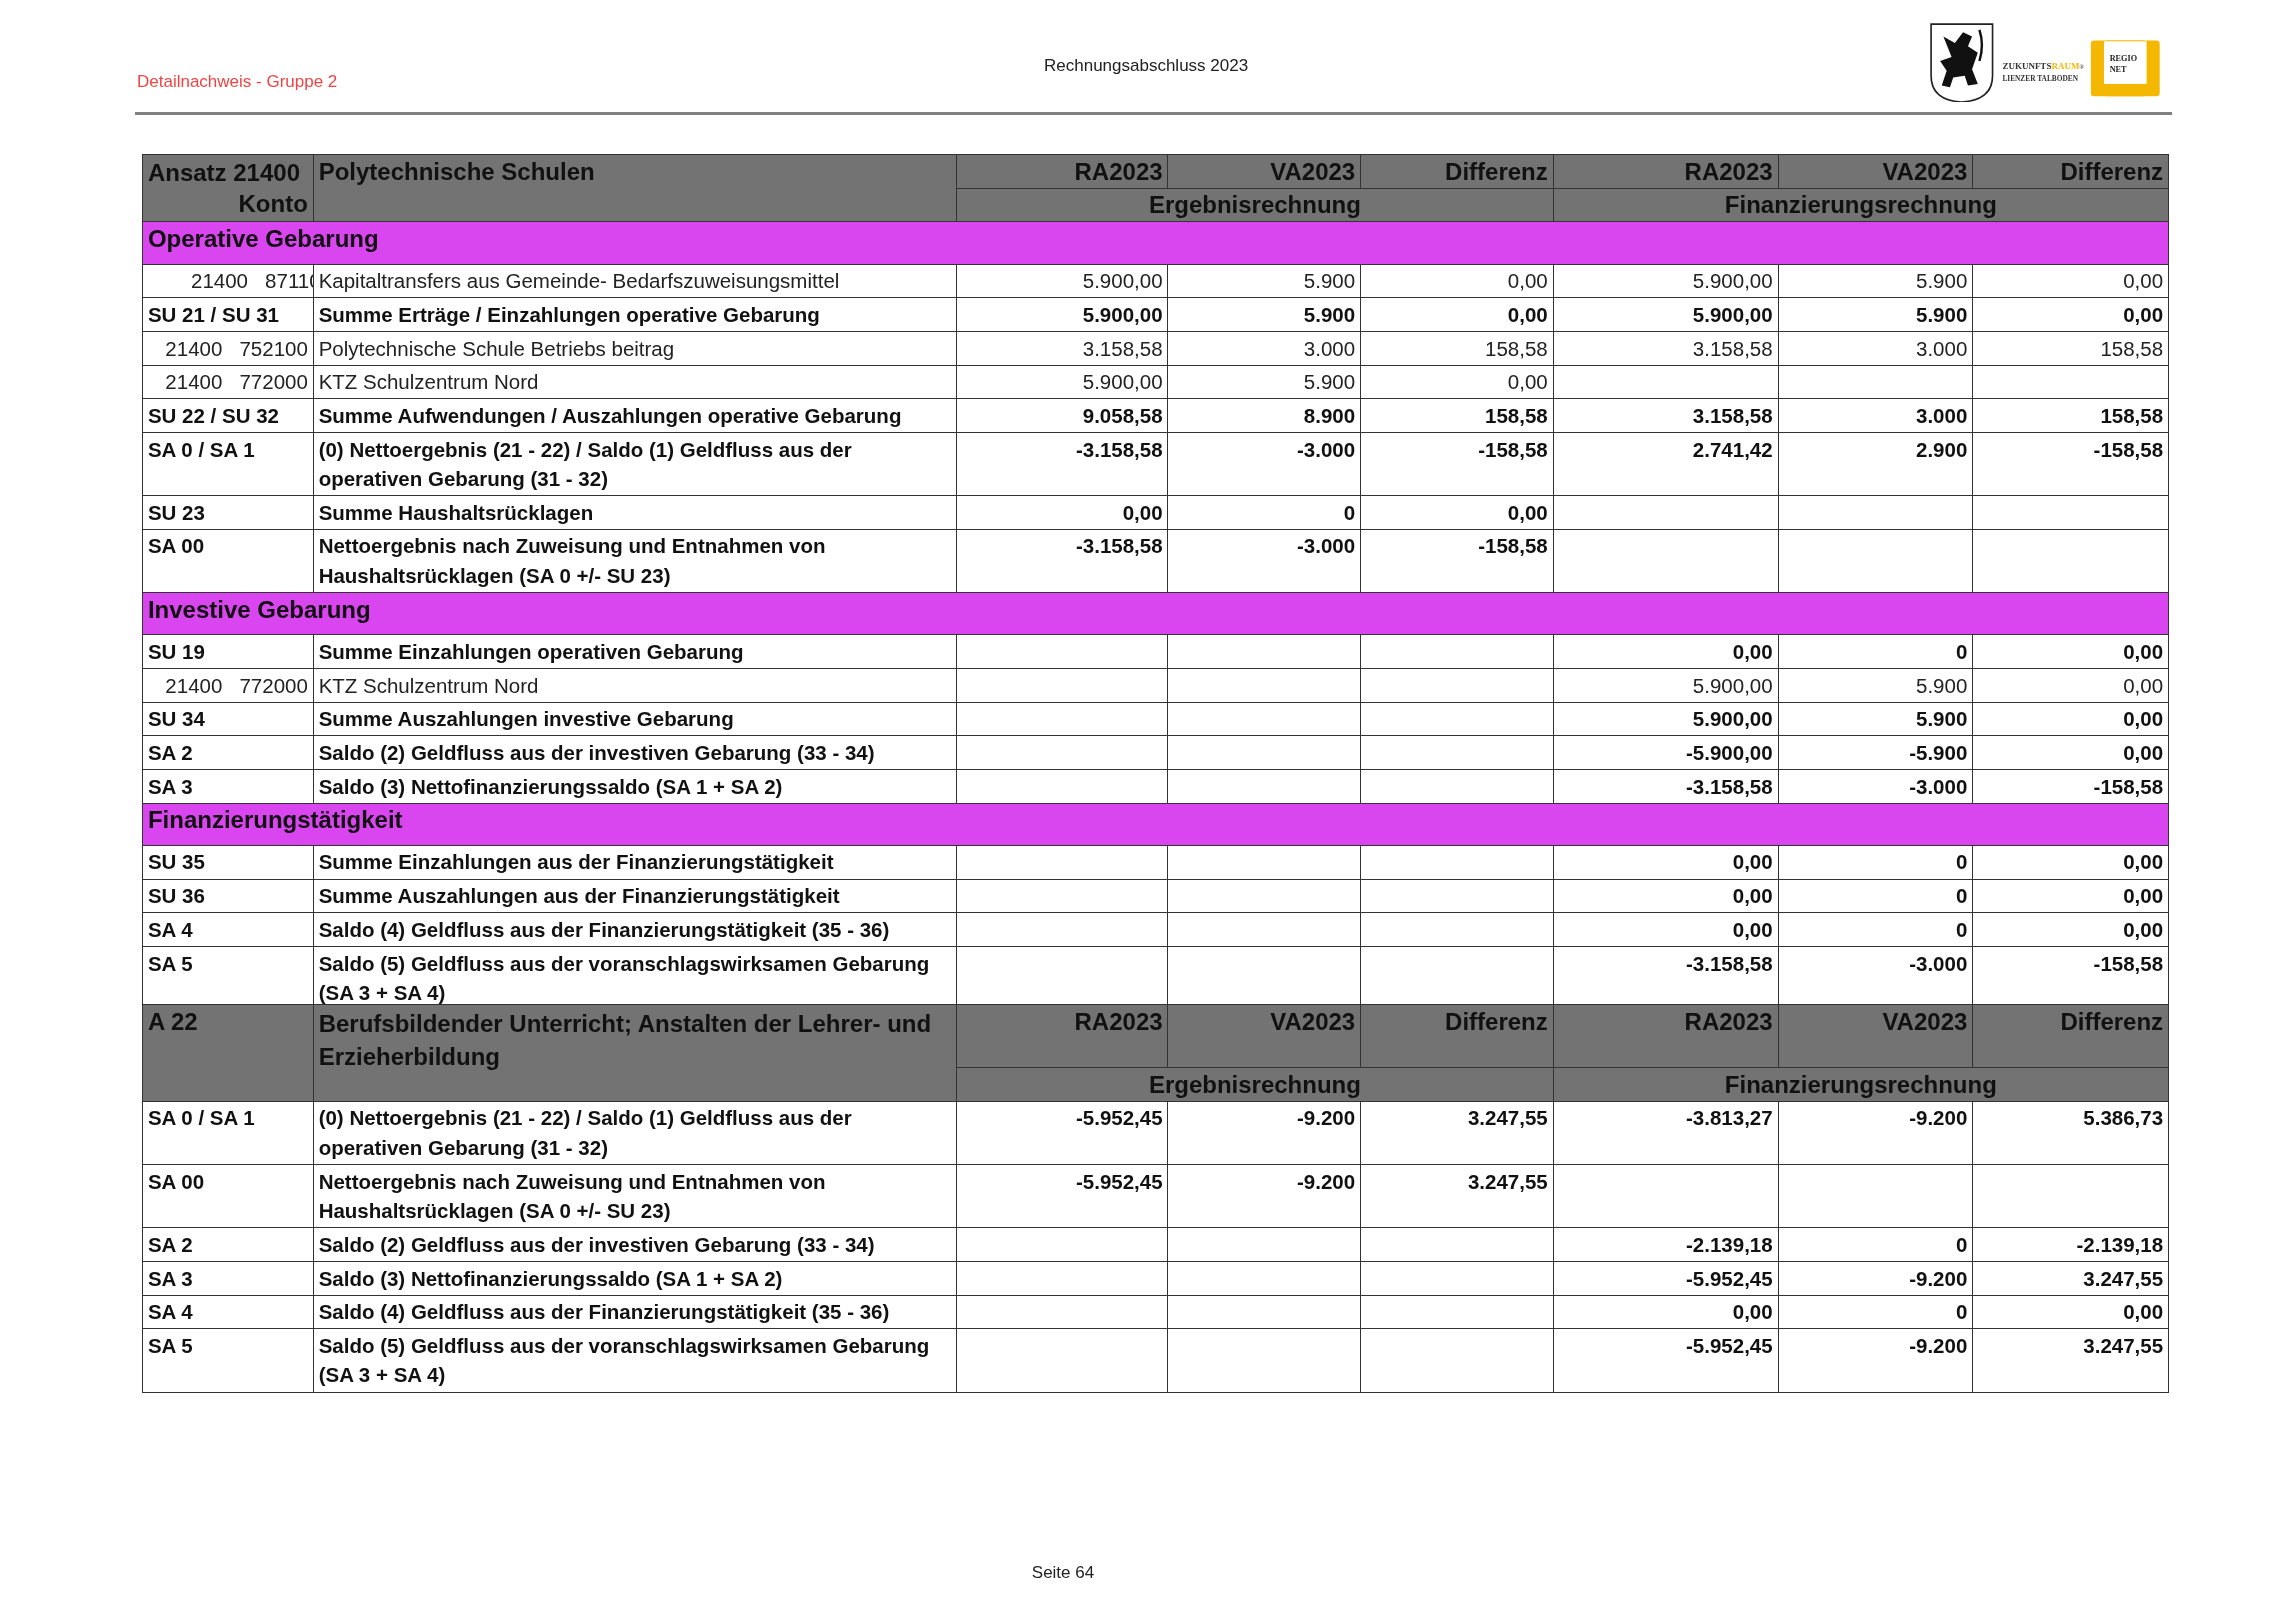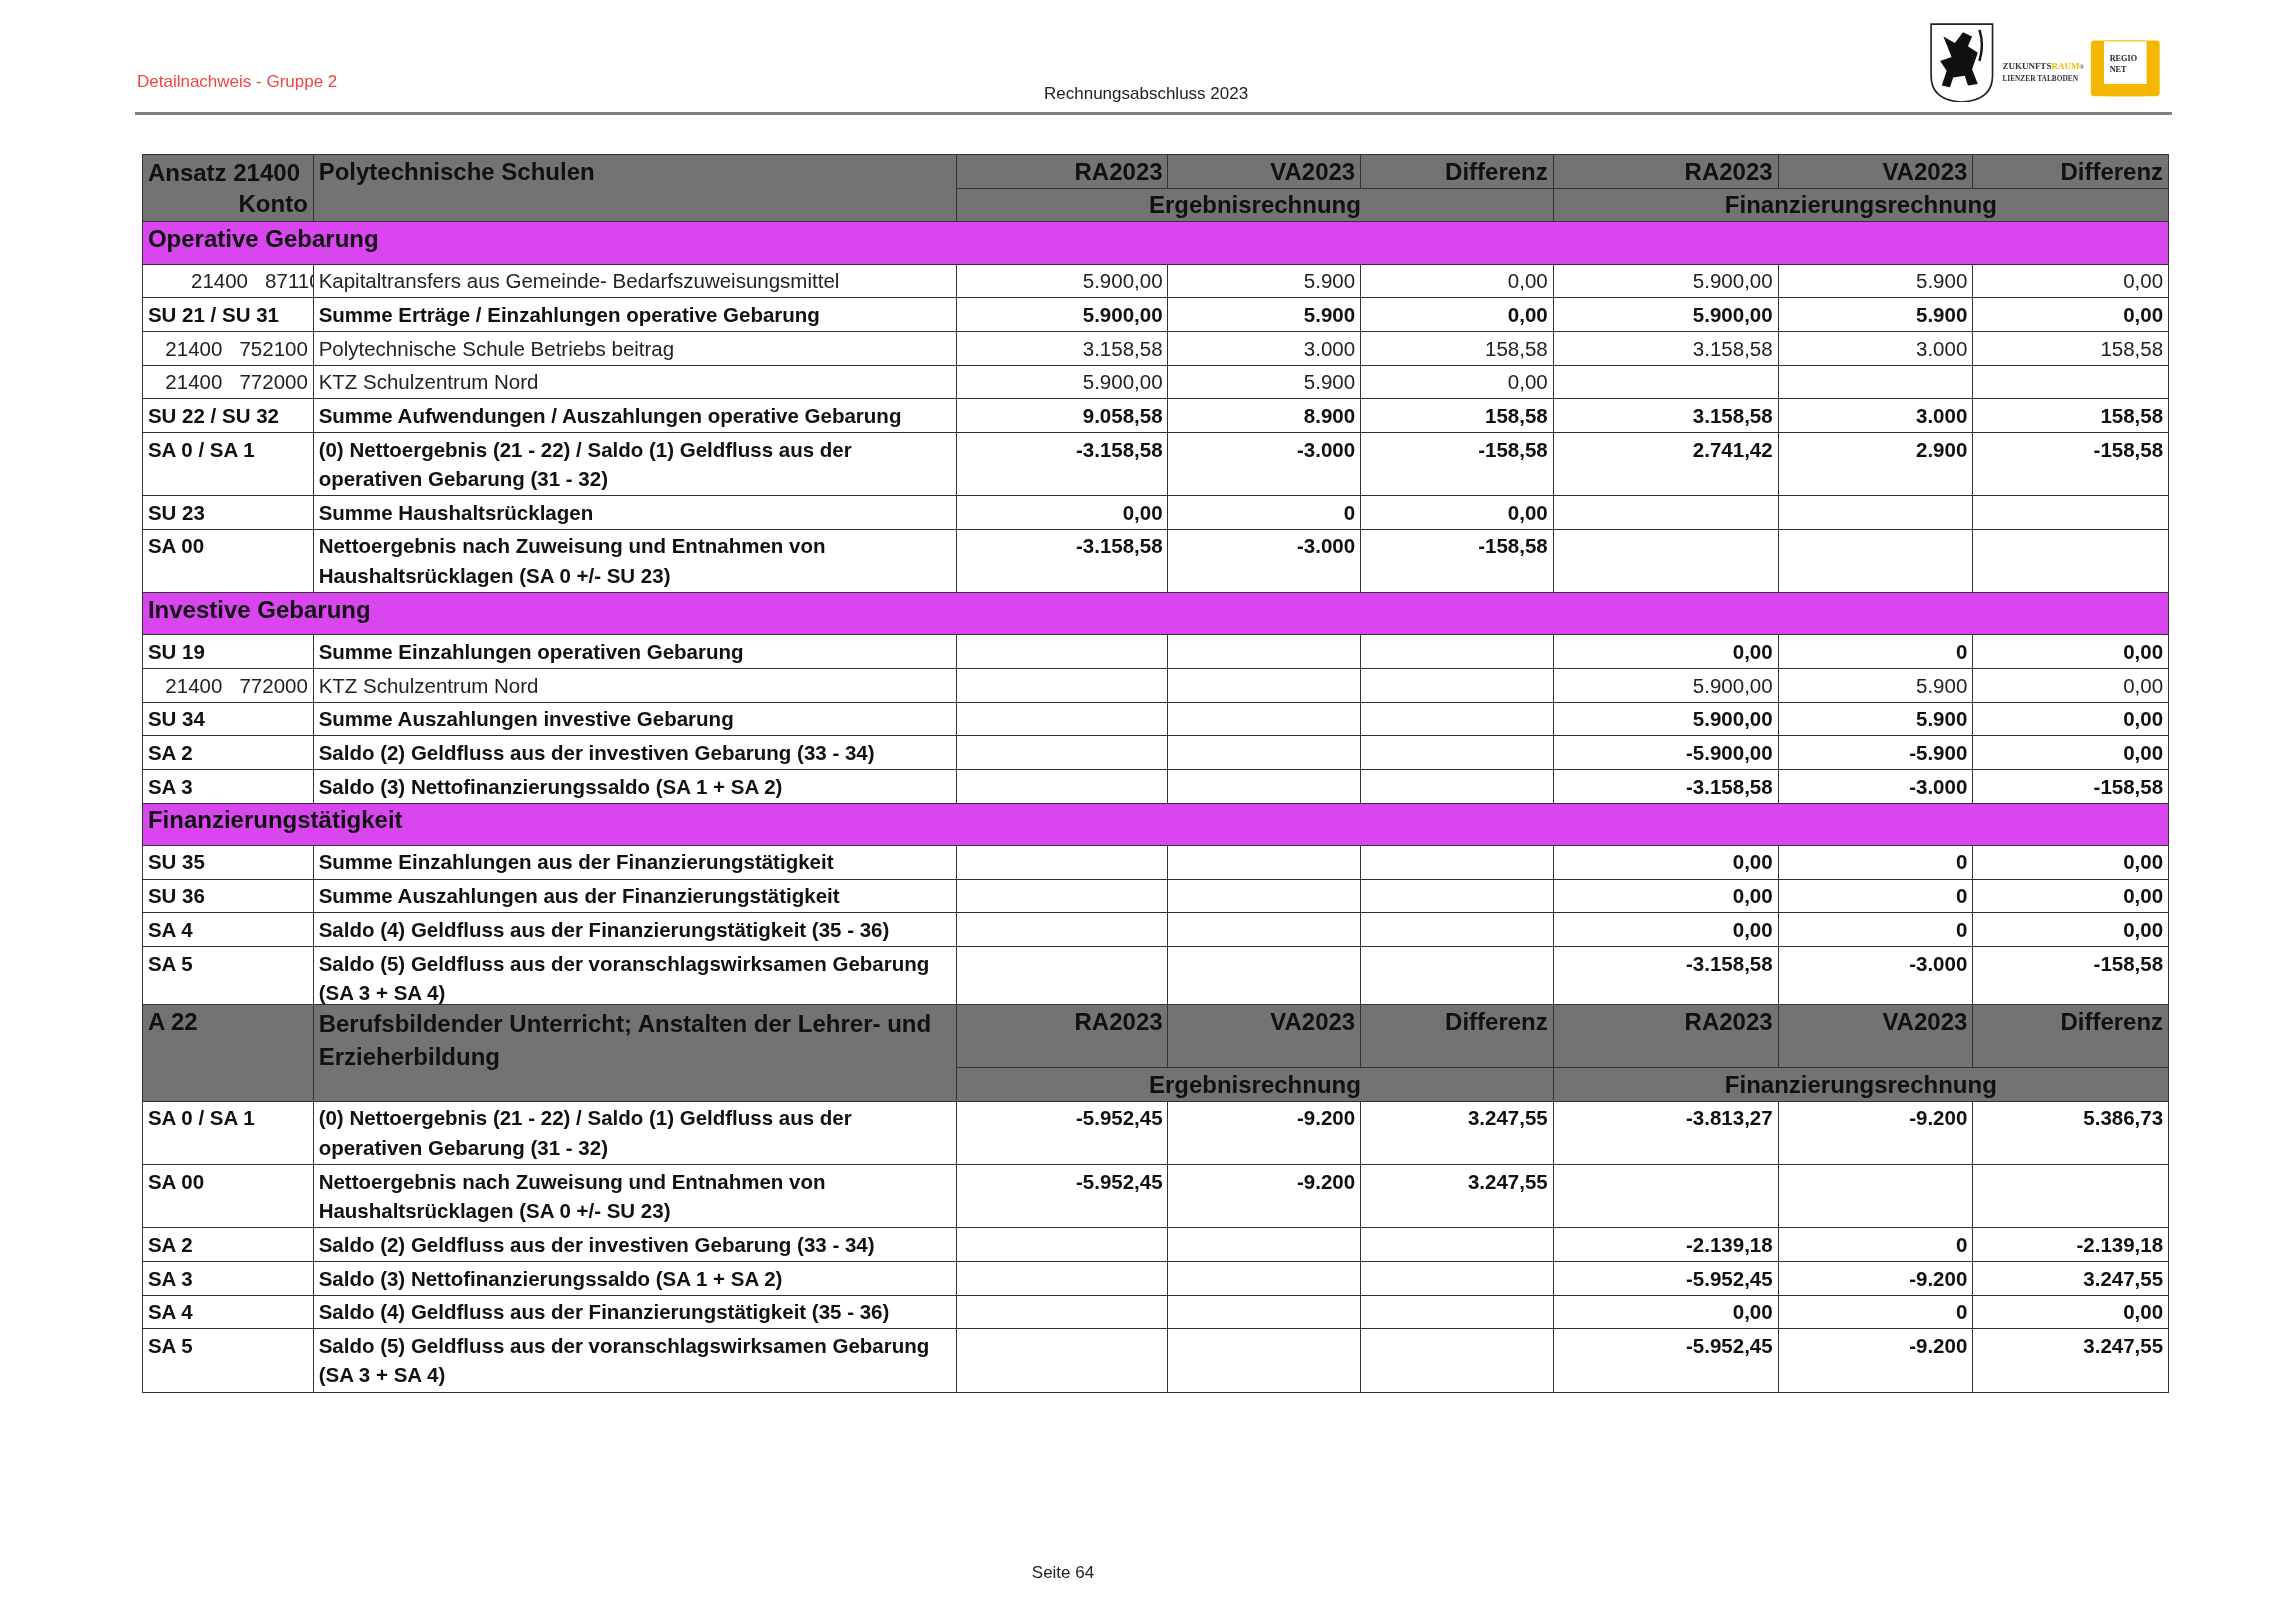--- a/index.html
+++ b/index.html
@@ -1,19 +1,19 @@
 <!DOCTYPE html>
 <html style="font-size:13px"><head>
 <meta charset="utf-8">
 <style>
   html, body { margin:0; padding:0; background:#ffffff; }
   body { width:2295px; height:1623px; position:relative; overflow:hidden;
          font-family:"Liberation Sans", "DejaVu Sans", sans-serif; color:#111; }
   .hdr-left { position:absolute; left:137px; top:72px; font-size:17px; color:#ef4444; }
-  .hdr-center { position:absolute; left:1044px; top:84px; font-size:17px; color:#222; }
+  .hdr-center { position:absolute; left:1044px; top:56px; font-size:17px; color:#222; }
   .hdr-line { position:absolute; left:135px; top:112px; width:2037px; height:2.5px; background:#808080; }
   .logo { position:absolute; left:1927px; top:19.7px; width:254px; height:82px; }
   .footer { position:absolute; left:0; width:2126px; top:1563px; text-align:center; font-size:17px; color:#222; }
 
   table.fin { position:absolute; left:142px; border-collapse:collapse; table-layout:fixed; width:2027px; font-size:20.5px; }
   table.fin td { border:1.2px solid #333; padding:1.6px 4.9px; vertical-align:top; line-height:29.5px; overflow:hidden; }
   .c0 { width:164px; } .c1 { width:618px; } .c2 { width:203px; } .c3 { width:185px; } .c4 { width:185px; }
   .c5 { width:216px; } .c6 { width:187px; } .c7 { width:188px; }
   .head td { background:#737373; font-weight:bold; font-size:24px; }
   .sec td { background:#d946ef; font-weight:bold; font-size:24px; height:38px; vertical-align:middle; }

